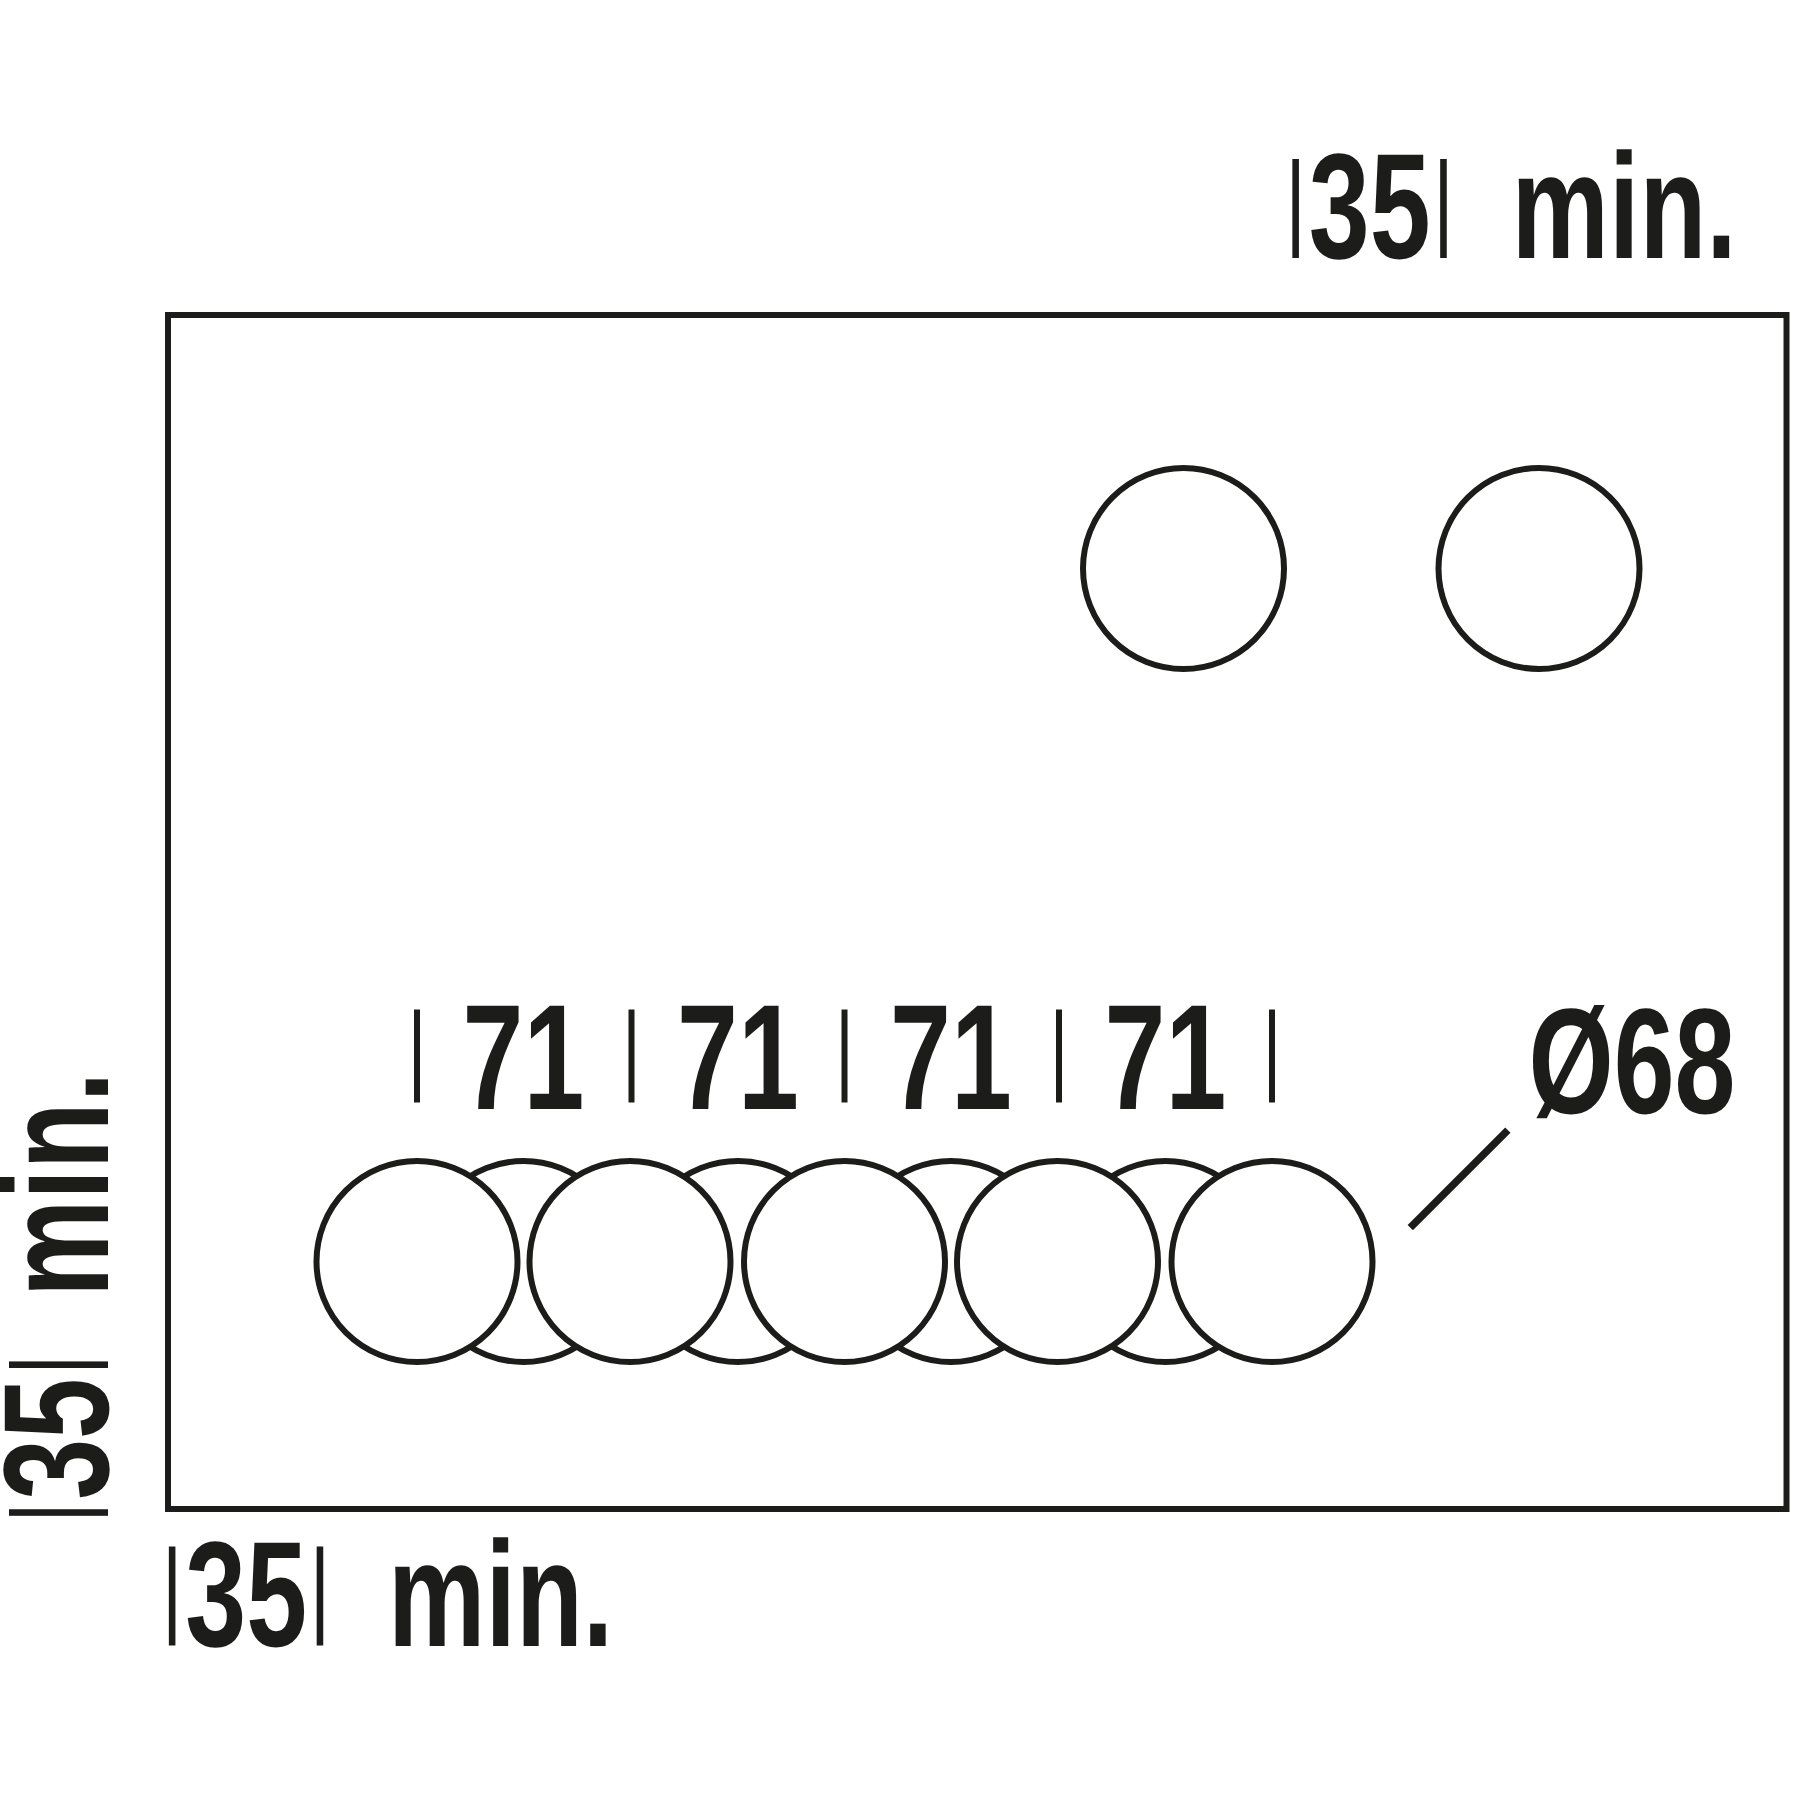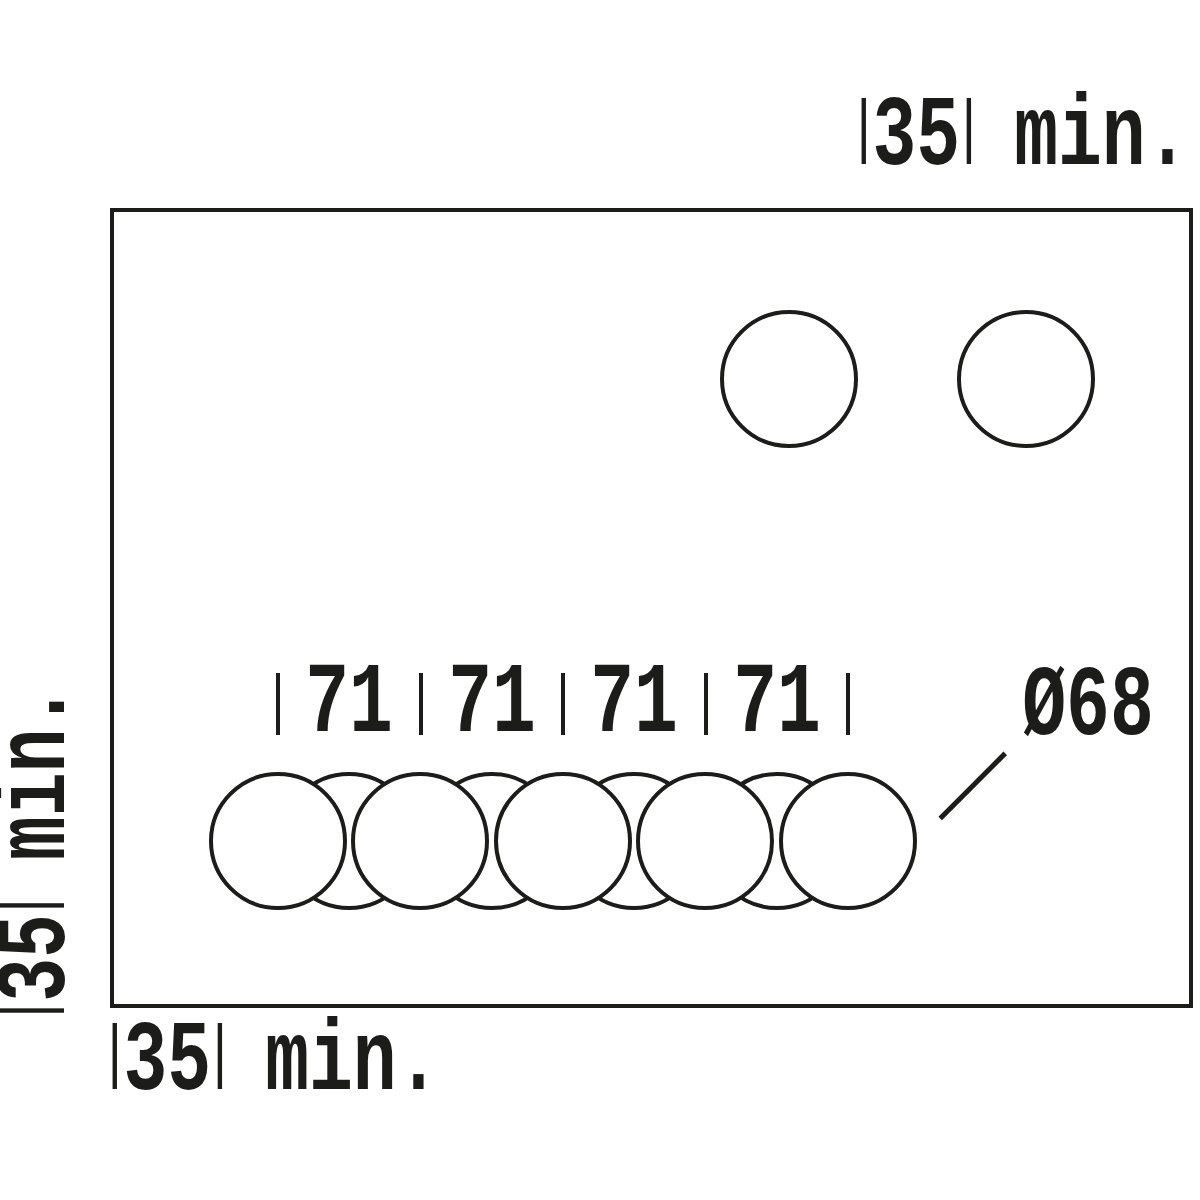--- a/index.html
+++ b/index.html
@@ -10,21 +10,21 @@
     margin:0;
     padding:0;
     background:var(--bg);
   }
   .canvas{
     position:relative;
     width:1200px;
     height:1200px;
     background:var(--bg);
     overflow:hidden;
-    font-family:Liberation Mono, monospace;
+    font-family:Liberation Sans, sans-serif;
     font-weight:bold;
     color:var(--ink);
   }
   
   .rect{
     position:absolute;
     left:110px; top:208px;
     width:1083px; height:800px;
     border:4px solid var(--ink);
     box-sizing:border-box;

